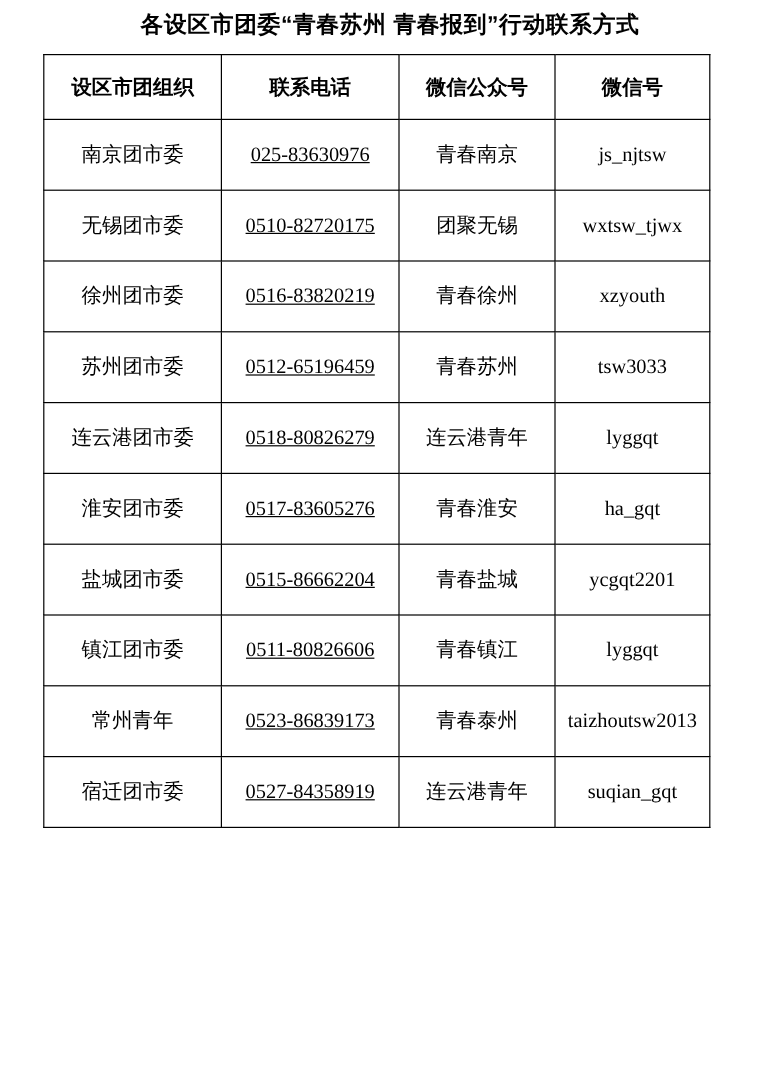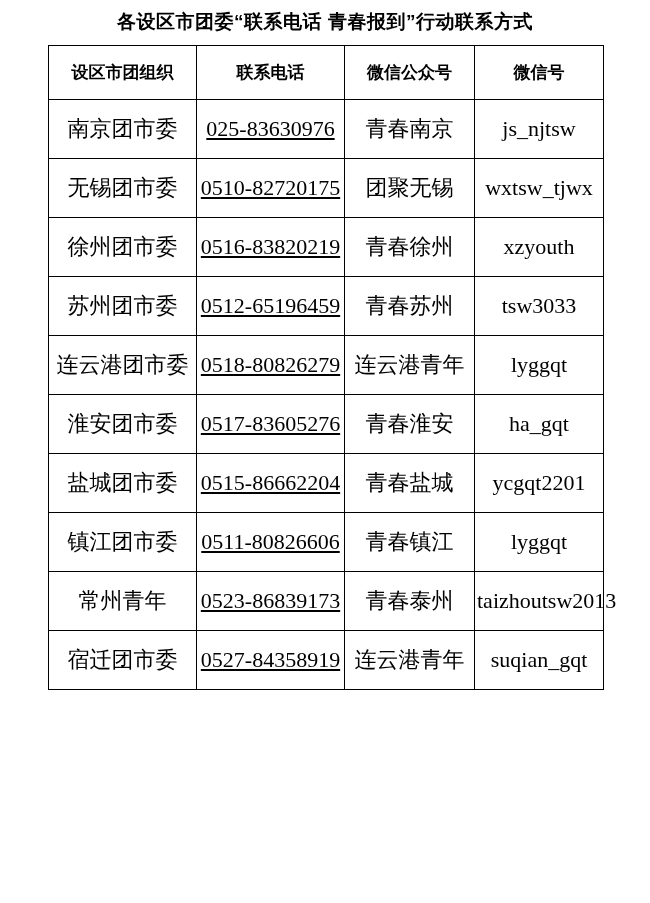--- a/index.html
+++ b/index.html
@@ -24,35 +24,35 @@
     text-align: center;
     font-family: "Liberation Sans", "DejaVu Sans", sans-serif;
     font-weight: bold;
     font-size: 19px;
     letter-spacing: 0.5px;
     padding-top: 10px;
     padding-bottom: 10px;
     line-height: 1.3;
   }
   .table-wrap {
-    padding: 0 47px 0 48px;
+    padding: 0 47px 0 36px;
     box-sizing: border-box;
   }
   table.contact-table {
     border-collapse: collapse;
     width: 555px;
     table-layout: fixed;
   }
   table.contact-table td,
   table.contact-table th {
     border: 1px solid #000000;
     text-align: center;
     vertical-align: middle;
     height: 59px;
-    font-size: 22px;
+    font-size: 17px;
     padding: 0 2px;
     box-sizing: border-box;
   }
   table.contact-table thead th {
     font-family: "Liberation Sans", "DejaVu Sans", sans-serif;
     font-weight: bold;
     font-size: 17px;
     height: 54px;
   }
   col.c1 { width: 148px; }
@@ -75,21 +75,21 @@
   .cell-wechat-id {
     font-family: "Liberation Serif", "DejaVu Serif", serif;
     font-size: 17px;
   }
 </style>
 </head>
 <body>
 
 <div class="page">
 
-  <div class="doc-title">各设区市团委“联系电话 青春报到”行动联系方式</div>
+  <div class="doc-title">各设区市团委“青春苏州 青春报到”行动联系方式</div>
 
   <div class="table-wrap">
     <table class="contact-table">
       <colgroup>
         <col class="c1">
           <col class="c2">
           <col class="c3">
           <col class="c4">
       </colgroup>
       <thead>

